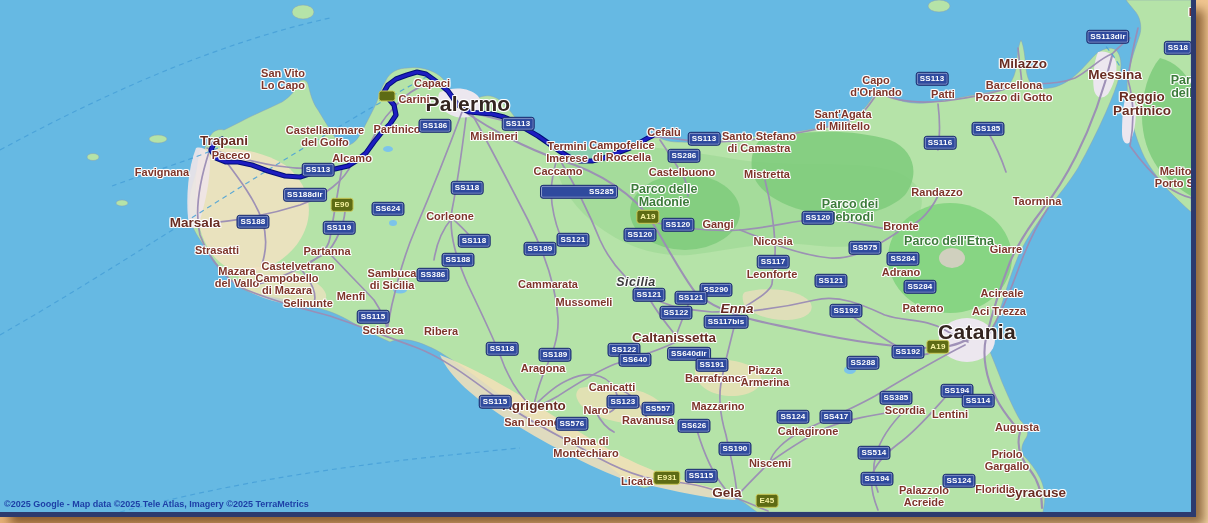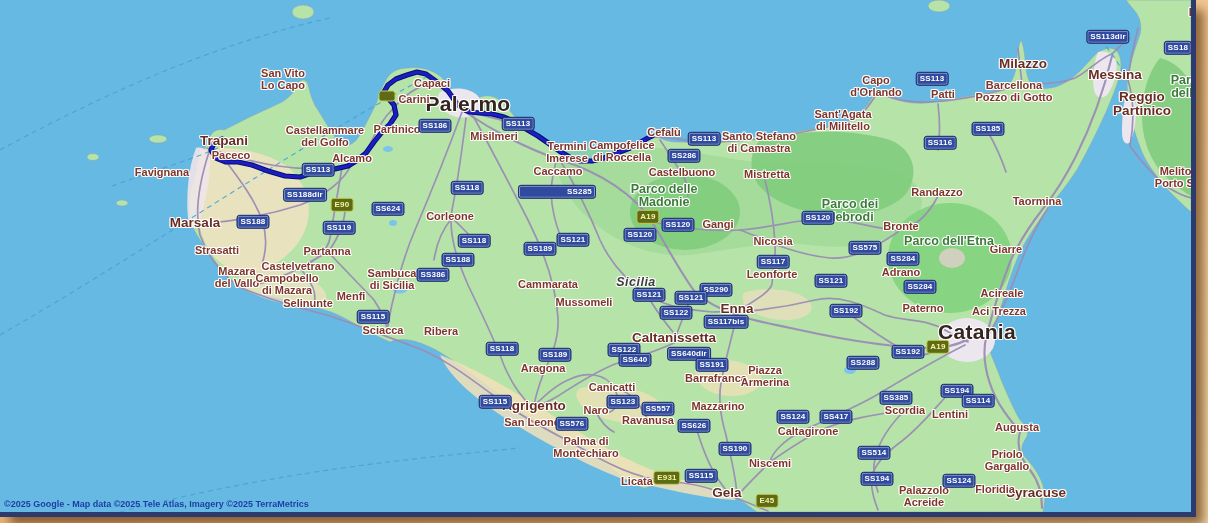--- a/index.html
+++ b/index.html
@@ -142,21 +142,21 @@
         <div class="lbl lbl-big" style="left: 1115px; top: 75px;">
           <div>Messina</div>
         </div>
         <div class="lbl lbl-big" style="left: 1023px; top: 64px;">
           <div>Milazzo</div>
         </div>
         <div class="lbl lbl-big" style="left: 1142px; top: 104px;">
           <div>Reggio</div>
           <div>Partinico</div>
         </div>
-        <div class="lbl lbl-big" style="left: 737px; top: 309px;">
+        <div class="lbl lbl-big" style="left: 737px; top: 309px; font-style: italic;">
           <div>Enna</div>
         </div>
         <div class="lbl lbl-big" style="left: 674px; top: 338px;">
           <div>Caltanissetta</div>
         </div>
         <div class="lbl lbl-big" style="left: 534px; top: 406px;">
           <div>Agrigento</div>
         </div>
         <div class="lbl lbl-big" style="left: 727px; top: 493px;">
           <div>Gela</div>
@@ -397,21 +397,21 @@
         <div class="shield shield-ss" style="left: 253px; top: 222px;">SS188</div>
         <div class="shield shield-ss" style="left: 339px; top: 228px;">SS119</div>
         <div class="shield shield-ss" style="left: 388px; top: 209px;">SS624</div>
         <div class="shield shield-ss" style="left: 467px; top: 188px;">SS118</div>
         <div class="shield shield-ss" style="left: 458px; top: 260px;">SS188</div>
         <div class="shield shield-ss" style="left: 433px; top: 275px;">SS386</div>
         <div class="shield shield-ss" style="left: 373px; top: 317px;">SS115</div>
         <div class="shield shield-ss" style="left: 474px; top: 241px;">SS118</div>
         <div class="shield shield-ss" style="left: 540px; top: 249px;">SS189</div>
         <div class="shield shield-ss" style="left: 573px; top: 240px;">SS121</div>
-        <div class="shield shield-ss" style="left: 557px; top: 192px; padding-left: 48px;">SS285</div>
+        <div class="shield shield-ss" style="left: 579px; top: 192px; padding-left: 48px;">SS285</div>
         <div class="shield shield-ss" style="left: 684px; top: 156px;">SS286</div>
         <div class="shield shield-ss" style="left: 704px; top: 139px;">SS113</div>
         <div class="shield shield-ss" style="left: 640px; top: 235px;">SS120</div>
         <div class="shield shield-ss" style="left: 678px; top: 225px;">SS120</div>
         <div class="shield shield-ss" style="left: 818px; top: 218px;">SS120</div>
         <div class="shield shield-ss" style="left: 865px; top: 248px;">SS575</div>
         <div class="shield shield-ss" style="left: 903px; top: 259px;">SS284</div>
         <div class="shield shield-ss" style="left: 920px; top: 287px;">SS284</div>
         <div class="shield shield-ss" style="left: 773px; top: 262px;">SS117</div>
         <div class="shield shield-ss" style="left: 716px; top: 290px;">SS290</div>

